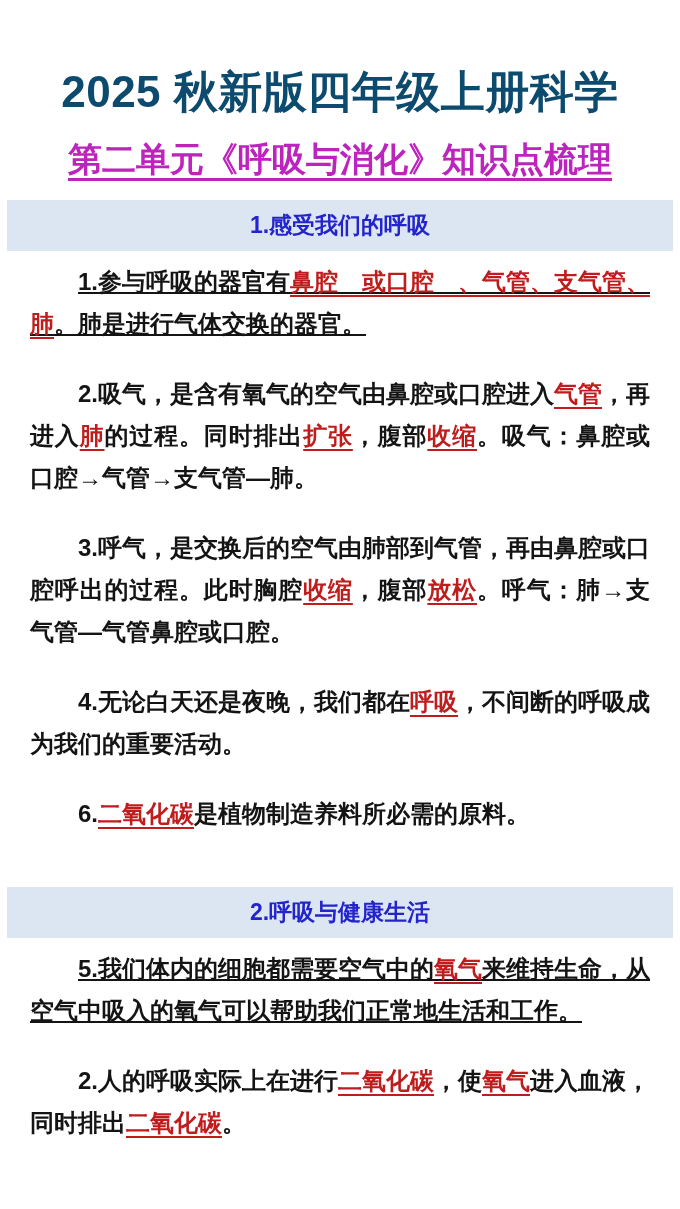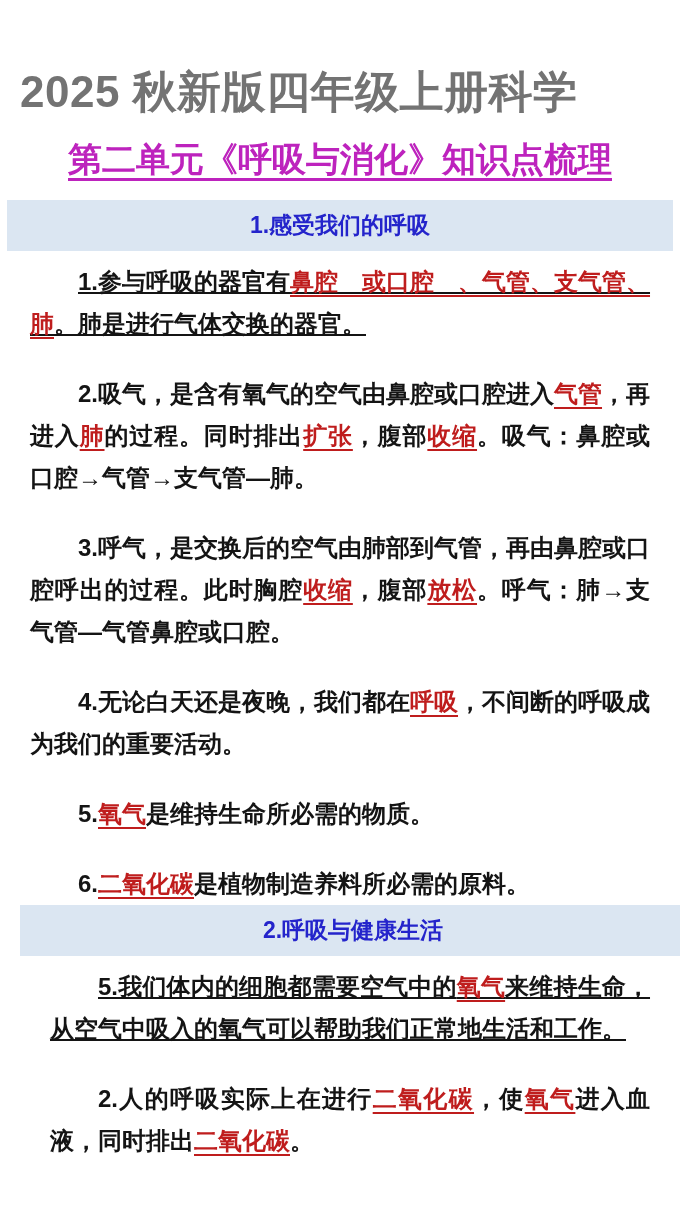--- a/index.html
+++ b/index.html
@@ -12,23 +12,24 @@
   html,body{margin:0;padding:0;background:#ffffff;}
   .page{
     position:relative;
     width:680px;height:1209px;
     background:#ffffff;
     overflow:hidden;
     font-family:"Liberation Sans", sans-serif;
   }
   .title{
     margin:66px 20px 4px;
+    text-align:center;
     font-size:44px;
     font-weight:900;
-    color:#737373;
+    color:#0c4a6e;
     letter-spacing:0.5px;
     line-height:1.2;
   }
   .subtitle{
     margin:20px auto 20px;
     text-align:center;
     font-size:34px;
     font-weight:800;
     color:var(--magenta);
     text-decoration:underline;
@@ -41,21 +42,21 @@
     margin:0 auto;
     background:var(--hdr-bg);
     color:var(--hdr-blue);
     font-size:23px;
     font-weight:800;
     text-align:center;
     padding:10px 0;
     box-sizing:border-box;
   }
   #sections section{display:block;}
-  #sections section + section{padding-left:20px;}
+  #sections section + section{margin-top:52px;}
   .para{
     margin:28px 30px 0;
     font-size:24px;
     line-height:42px;
     font-weight:600;
     color:var(--body);
     text-indent:2em;
     text-align:justify;
   }
   .sec-header + .para{margin-top:10px;text-decoration:underline;}
@@ -72,21 +73,20 @@
 <div class="page">
   <h1 class="title">2025 秋新版四年级上册科学</h1>
   <h2 class="subtitle">第二单元《呼吸与消化》知识点梳理</h2>
   <div id="sections">
       <section>
         <div class="sec-header">1.感受我们的呼吸</div>
         <p class="para"><span class="seg">1.参与呼吸的器官有</span><span class="hl">鼻腔　或口腔　、气管、支气管、肺</span><span class="seg">。肺是进行气体交换的器官。</span></p>
         <p class="para"><span class="seg">2.吸气，是含有氧气的空气由鼻腔或口腔进入</span><span class="hl">气管</span><span class="seg">，再进入</span><span class="hl">肺</span><span class="seg">的过程。同时排出</span><span class="hl">扩张</span><span class="seg">，腹部</span><span class="hl">收缩</span><span class="seg">。吸气：鼻腔或口腔→气管→支气管—肺。</span></p>
         <p class="para"><span class="seg">3.呼气，是交换后的空气由肺部到气管，再由鼻腔或口腔呼出的过程。此时胸腔</span><span class="hl">收缩</span><span class="seg">，腹部</span><span class="hl">放松</span><span class="seg">。呼气：肺→支气管—气管鼻腔或口腔。</span></p>
         <p class="para"><span class="seg">4.无论白天还是夜晚，我们都在</span><span class="hl">呼吸</span><span class="seg">，不间断的呼吸成为我们的重要活动。</span></p>
-        <p class="para"><span class="seg">5.</span><span class="hl">氧气</span><span class="seg">是维持生命所必需的物质。</span></p>
         <p class="para"><span class="seg">6.</span><span class="hl">二氧化碳</span><span class="seg">是植物制造养料所必需的原料。</span></p>
       </section>
       <section>
         <div class="sec-header">2.呼吸与健康生活</div>
         <p class="para"><span class="seg">5.我们体内的细胞都需要空气中的</span><span class="hl">氧气</span><span class="seg">来维持生命，从空气中吸入的氧气可以帮助我们正常地生活和工作。</span></p>
         <p class="para"><span class="seg">2.人的呼吸实际上在进行</span><span class="hl">二氧化碳</span><span class="seg">，使</span><span class="hl">氧气</span><span class="seg">进入血液，同时排出</span><span class="hl">二氧化碳</span><span class="seg">。</span></p>
       </section>
     </div>
 </div>
 

